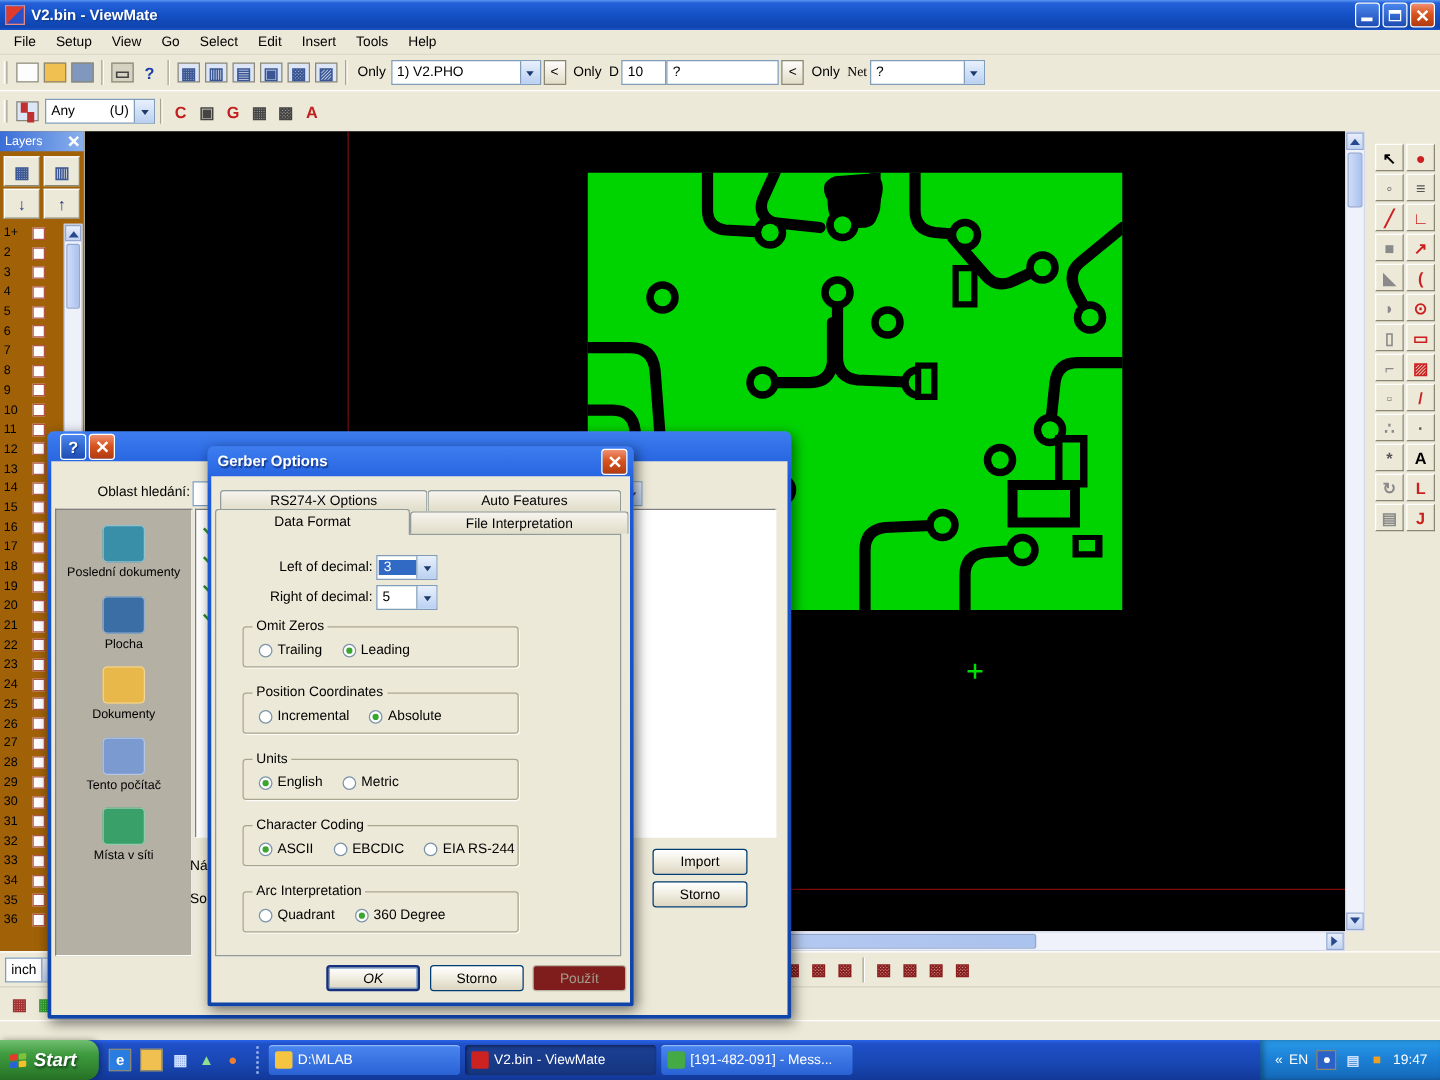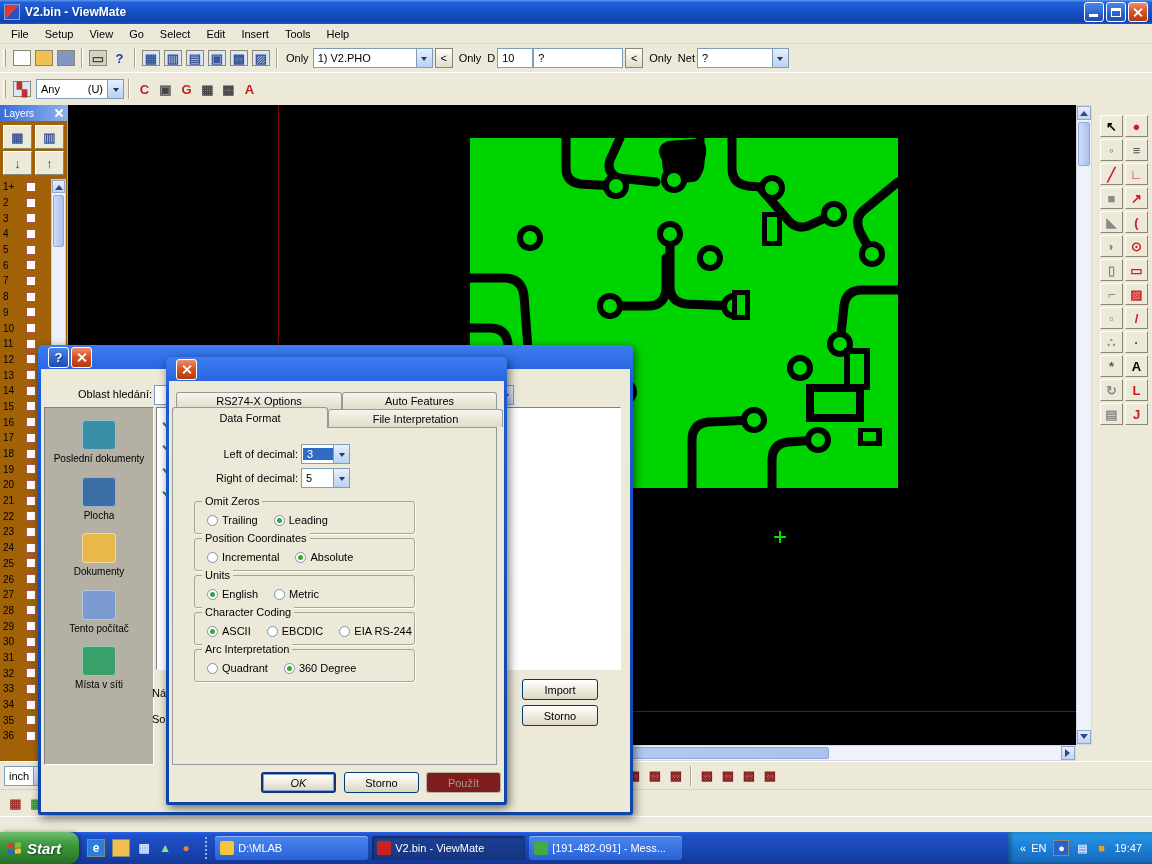--- a/index.html
+++ b/index.html
@@ -83,21 +83,21 @@
 .dialog{position:absolute;background:linear-gradient(180deg,#3d7df0 0%,#1c5ad8 8%,#134db8 60%,#0f44a8 100%);padding:0 3px 3px;border-radius:5px 5px 2px 2px;box-shadow:2px 3px 10px rgba(0,0,0,.55);}
 .dlg-title{height:24px;display:flex;align-items:center;color:#fff;font-weight:bold;font-size:12px;padding:0 2px 0 5px;text-shadow:1px 1px 1px #12358a;}
 .dlg-title .ttl{flex:1;white-space:nowrap;overflow:hidden;}
 .dlg-title .cap{width:21px;height:21px;margin-left:2px;font-size:13px;}
 .dlg-body{position:relative;background:#ece9d8;width:100%;height:calc(100% - 24px);}
 
 .tab{position:absolute;display:flex;align-items:center;justify-content:center;font-size:11px;background:linear-gradient(#f6f4ee,#e0dcc8);border:1px solid #919b9c;border-bottom:none;border-radius:3px 3px 0 0;}
 .tab.active{background:#ece9d8;z-index:2;}
 .tab-content{position:absolute;border:1px solid #919b9c;background:#ece9d8;}
 .ct-label{position:absolute;text-align:right;white-space:nowrap;}
-.group-box{position:relative;height:33px;margin-bottom:4px;border:1px solid #a9a690;border-radius:3px;box-shadow:1px 1px 0 rgba(255,255,255,.8);}
+.group-box{position:relative;height:33px;margin-bottom:20px;border:1px solid #a9a690;border-radius:3px;box-shadow:1px 1px 0 rgba(255,255,255,.8);}
 .group-legend{position:absolute;left:7px;top:-7px;background:#ece9d8;padding:0 3px;font-size:11px;line-height:12px;}
 .group-row{display:flex;align-items:center;height:100%;padding:5px 0 0 12px;}
 .radio-opt{display:inline-flex;align-items:center;margin-right:16px;white-space:nowrap;}
 .radio{width:11px;height:11px;border-radius:50%;border:1px solid #7b93a8;background:#fff;margin-right:4px;flex:none;}
 .radio.checked::after{content:"";display:block;width:5px;height:5px;border-radius:50%;background:#3aa62f;margin:2px;}
 .dlg-btn{position:absolute;width:75px;height:21px;font-size:11px;display:flex;align-items:center;justify-content:center;border:1px solid #003c74;border-radius:3px;background:linear-gradient(#ffffff,#f0ede0 50%,#dcd5c0);}
 .dlg-btn.focused{border:2px solid #15317e;box-shadow:inset 0 0 0 1px #7da2ce;font-style:italic;}
 .dlg-btn.disabled{color:#a09c8c;border-color:#b8b4a4;background:#7f1d1d;}
 
 
@@ -195,21 +195,21 @@
           <span class="arr-d"></span>
         </span>
     </span>
     <span class="mini-btn">&lt;</span>
     <span class="tb-label">Only</span>
     <span class="tb-label" style="margin:0 2px;">D</span>
     <span class="edit" style="width:36px;">10</span>
     <span class="edit" style="width:90px;">?</span>
     <span class="mini-btn">&lt;</span>
     <span class="tb-label">Only</span>
-    <span class="tb-label" style="margin:0 2px;">Net</span>
+    <span class="tb-label" style="margin:0 2px;font-family:Liberation Serif, serif;">Net</span>
     <span class="combo" style="width:92px;">
       <span class="val">?</span>
       <span class="drop">
           <span class="arr-d"></span>
         </span>
     </span>
   </div>
 
   <div class="toolbar t2">
     <span class="grip"></span>
@@ -573,20 +573,21 @@
           </div>
         <span class="partial-label" style="left:111px;top:318px;width:16px;">Ná</span>
         <span class="partial-label" style="left:111px;top:344px;width:16px;">So</span>
         <span class="dlg-btn" style="left:481px;top:310px;width:76px;">Import</span>
         <span class="dlg-btn" style="left:481px;top:336px;width:76px;">Storno</span>
       </div>
     </div>
 
     <div class="dialog" style="left:166px;top:252px;width:341px;height:448px;z-index:50;">
       <div class="dlg-title">
+        <span class="ttl">Gerber Options</span>
         <span class="cap close">
             <span class="gl-x"></span>
           </span>
       </div>
       <div class="dlg-body">
         <span class="tab" style="left:7px;top:11px;width:166px;height:17px;">RS274-X Options</span>
         <span class="tab" style="left:173px;top:11px;width:155px;height:17px;">Auto Features</span>
         <span class="tab active" style="left:3px;top:26px;width:156px;height:21px;">Data Format</span>
         <span class="tab" style="left:159px;top:28px;width:175px;height:18px;text-align:center;">File Interpretation</span>
 

